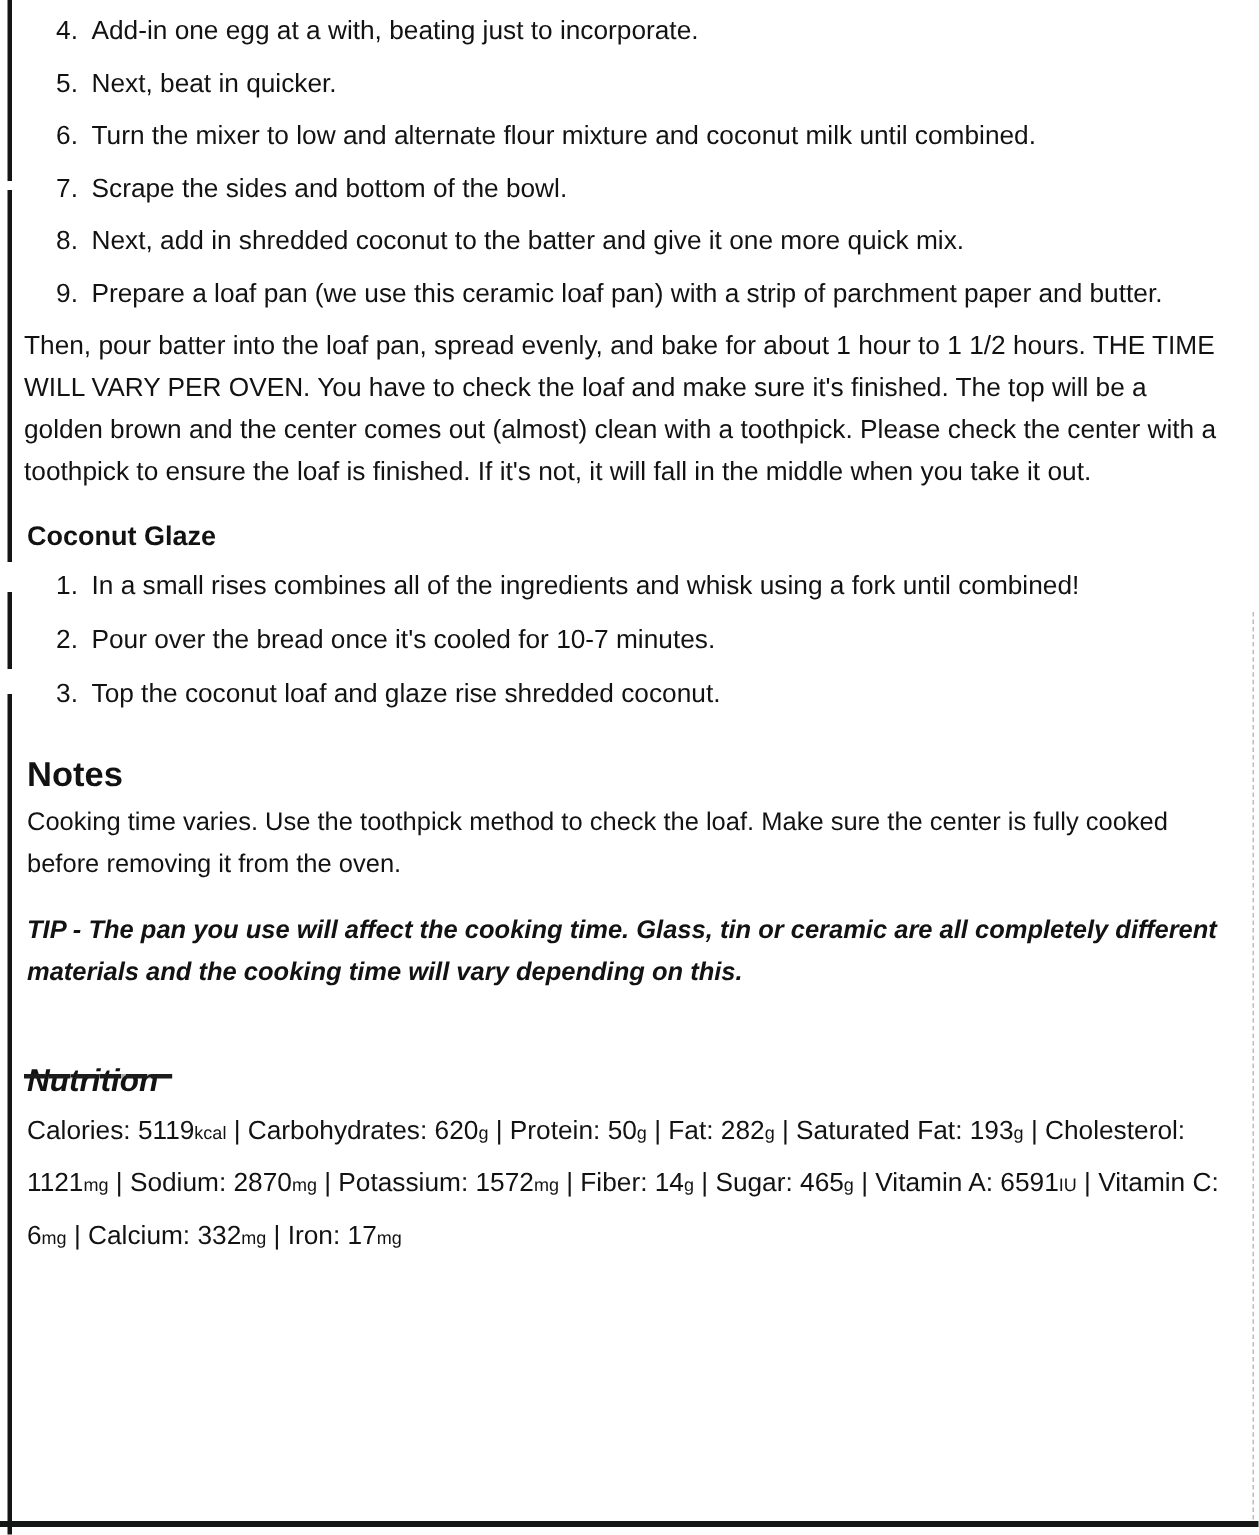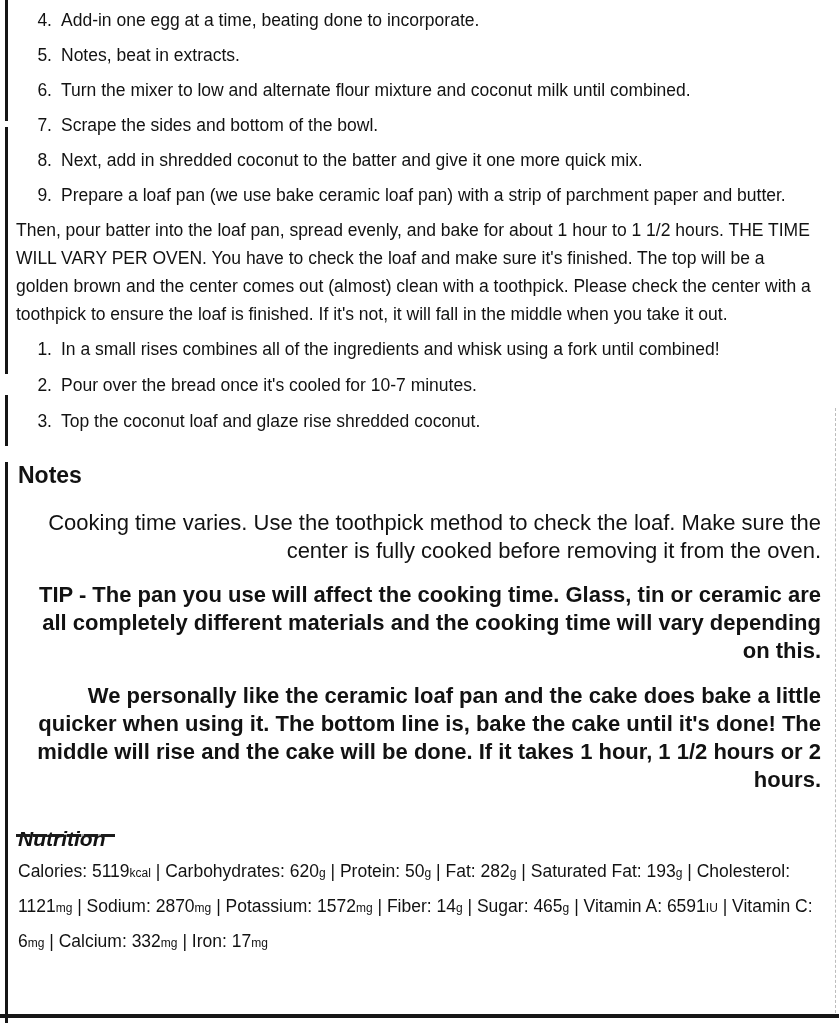--- a/index.html
+++ b/index.html
@@ -39,25 +39,25 @@
   .note-para { margin-top: 13px; }
 
   .glaze-heading {
     font-weight: 700; font-size: 18px; line-height: 24px;
     margin: 17px 0 7px 2px;
   }
   .glaze .li-row { margin-bottom: 8px; }
 
   .section-heading {
     font-weight: 700; font-size: 23px; line-height: 28px;
-    margin: 26px 0 20px 2px;
+    margin: 26px 0 4px 2px;
   }
-  .body-para { font-size: 22px; line-height: 28px; margin: 0 0 14px 2px; text-align: right; }
+  .body-para { font-size: 17px; line-height: 28px; margin: 0 0 14px 2px; }
   .bold-para { font-weight: 700; }
-  .tip-para { margin-top: 16px; }
+  .tip-para { margin-top: 16px; font-style: italic; }
   .personal-para { margin-top: 17px; margin-bottom: 0; }
 
   .nutrition-heading {
     font-weight: 700; font-size: 21px; line-height: 26px;
     margin: 32px 0 0 2px;
     display: inline-block; position: relative; font-style: italic;
   }
   .nutrition-heading::after {  
     content: ""; position: absolute; left: -2px; right: -10px; top: 8px; height: 2.5px;
     background: repeating-linear-gradient(90deg, #1c1c1c 0 14px, rgba(28,28,28,.35) 14px 17px);
@@ -73,28 +73,28 @@
 <div class="left-scan-line"></div>
 <div class="right-scan-line"></div>
 <div class="bottom-scan-line"></div>
 
 <div class="page">
 
   <div class="olist">
     <div class="li-row">
       <span class="li-num">4.</span>
       <span class="li-text">
-        <span>Add-in one egg at a time, beating done to incorporate.</span>
+        <span>Add-in one egg at a with, beating just to incorporate.</span>
         
       </span>
     </div>
       <div class="li-row">
       <span class="li-num">5.</span>
       <span class="li-text">
-        <span>Notes, beat in extracts.</span>
+        <span>Next, beat in quicker.</span>
         
       </span>
     </div>
       <div class="li-row">
       <span class="li-num">6.</span>
       <span class="li-text">
         <span>Turn the mixer to low and alternate flour mixture and coconut milk until combined.</span>
         
       </span>
     </div>
@@ -108,50 +108,50 @@
       <div class="li-row">
       <span class="li-num">8.</span>
       <span class="li-text">
         <span>Next, add in shredded coconut to the batter and give it one more quick mix.</span>
         
       </span>
     </div>
       <div class="li-row">
       <span class="li-num">9.</span>
       <span class="li-text">
-        <span>Prepare a loaf pan (we use bake ceramic loaf pan) with a strip of parchment paper and butter.</span>
+        <span>Prepare a loaf pan (we use this ceramic loaf pan) with a strip of parchment paper and butter.</span>
         
       </span>
     </div>
       <div class="li-row">
       <span class="li-text">
         <span>Then, pour batter into the loaf pan, spread evenly, and bake for about 1 hour to 1 1/2 hours. THE TIME WILL VARY PER OVEN. You have to check the loaf and make sure it's finished. The top will be a golden brown and the center comes out (almost) clean with a toothpick. Please check the center with a toothpick to ensure the loaf is finished. If it's not, it will fall in the middle when you take it out.</span>
       </span>
     </div>
   </div>
 
+  <div class="glaze-heading">Coconut Glaze</div>
 
   <div class="olist glaze">
     <div class="li-row">
       <span class="li-num">1.</span>
       <span class="li-text">In a small rises combines all of the ingredients and whisk using a fork until combined!</span>
     </div>
       <div class="li-row">
       <span class="li-num">2.</span>
       <span class="li-text">Pour over the bread once it's cooled for 10-7 minutes.</span>
     </div>
       <div class="li-row">
       <span class="li-num">3.</span>
       <span class="li-text">Top the coconut loaf and glaze rise shredded coconut.</span>
     </div>
   </div>
 
   <div class="section-heading">Notes</div>
   <p class="body-para">Cooking time varies. Use the toothpick method to check the loaf. Make sure the center is fully cooked before removing it from the oven.</p>
   <p class="body-para bold-para tip-para">TIP - The pan you use will affect the cooking time. Glass, tin or ceramic are all completely different materials and the cooking time will vary depending on this.</p>
-  <p class="body-para bold-para personal-para">We personally like the ceramic loaf pan and the cake does bake a little quicker when using it. The bottom line is, bake the cake until it's done! The middle will rise and the cake will be done. If it takes 1 hour, 1 1/2 hours or 2 hours.</p>
 
   <div>
     <div class="nutrition-heading">Nutrition</div>
     <p class="nutrition-para"><span class="fact"><span>Calories:</span> <span>5119</span><span class="unit">kcal</span><span class="sep"> | </span></span><span class="fact"><span>Carbohydrates:</span> <span>620</span><span class="unit">g</span><span class="sep"> | </span></span><span class="fact"><span>Protein:</span> <span>50</span><span class="unit">g</span><span class="sep"> | </span></span><span class="fact"><span>Fat:</span> <span>282</span><span class="unit">g</span><span class="sep"> | </span></span><span class="fact"><span>Saturated Fat:</span> <span>193</span><span class="unit">g</span><span class="sep"> | </span></span><span class="fact"><span>Cholesterol:</span> <span>1121</span><span class="unit">mg</span><span class="sep"> | </span></span><span class="fact"><span>Sodium:</span> <span>2870</span><span class="unit">mg</span><span class="sep"> | </span></span><span class="fact"><span>Potassium:</span> <span>1572</span><span class="unit">mg</span><span class="sep"> | </span></span><span class="fact"><span>Fiber:</span> <span>14</span><span class="unit">g</span><span class="sep"> | </span></span><span class="fact"><span>Sugar:</span> <span>465</span><span class="unit">g</span><span class="sep"> | </span></span><span class="fact"><span>Vitamin A:</span> <span>6591</span><span class="unit">IU</span><span class="sep"> | </span></span><span class="fact"><span>Vitamin C:</span> <span>6</span><span class="unit">mg</span><span class="sep"> | </span></span><span class="fact"><span>Calcium:</span> <span>332</span><span class="unit">mg</span><span class="sep"> | </span></span><span class="fact"><span>Iron:</span> <span>17</span><span class="unit">mg</span></span></p>
   </div>
 
 </div>
 
 </body></html>

